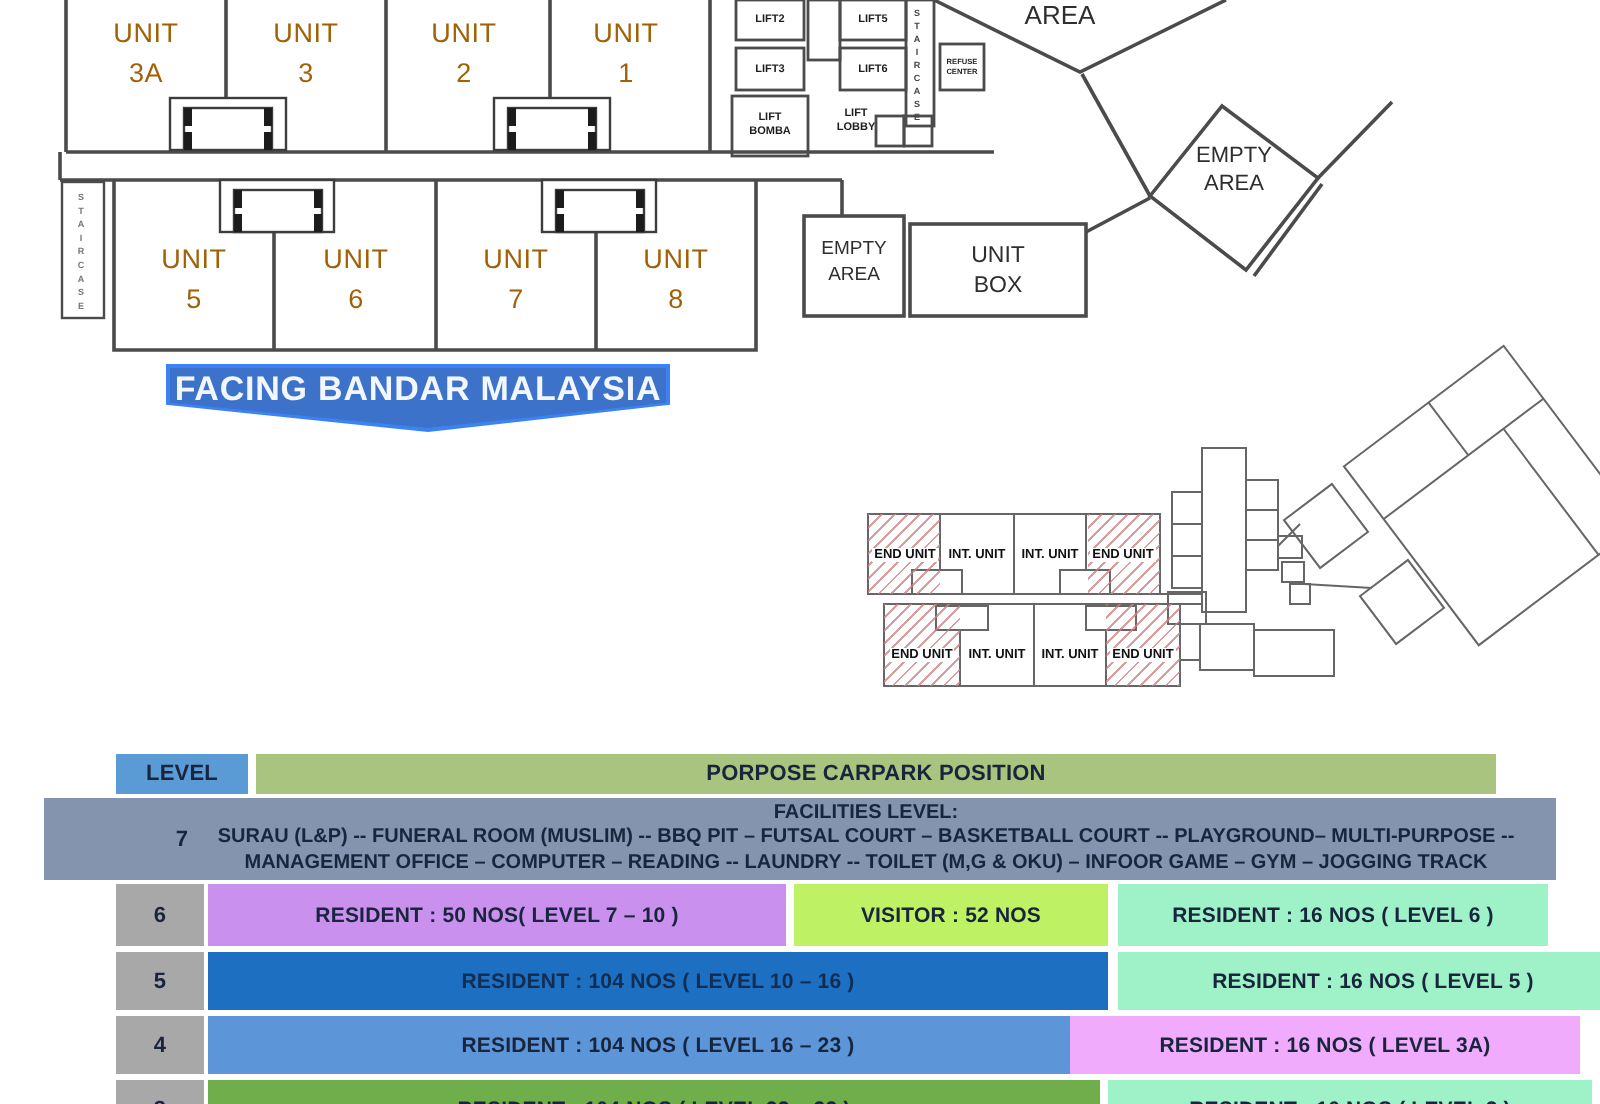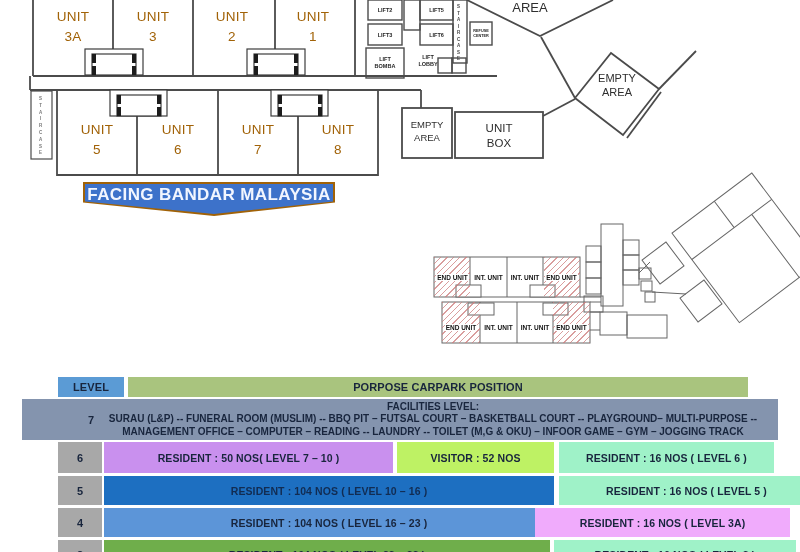--- a/index.html
+++ b/index.html
@@ -10,21 +10,21 @@
   .unit-lbl{font-size:13.5px;line-height:20px;color:#a16207;letter-spacing:.3px;}
   .plan-small{font-weight:bold;color:#1e1e1e;}
   .vtext{writing-mode:vertical-rl;text-orientation:upright;font-weight:bold;color:#555;}
   .hatch{position:absolute;background:repeating-linear-gradient(135deg,
         rgba(205,125,125,.75) 0px, rgba(205,125,125,.75) 1px,
         rgba(255,255,255,0) 1px, rgba(255,255,255,0) 4.5px);}
   .ov-lbl{font-size:6.5px;font-weight:bold;color:#111;}
   .ov-lbl span{background:#fff;padding:0 1px;}
   
   .banner-outer{position:absolute;left:83px;top:182px;width:252px;height:34px;
-        background:#a16207;clip-path:polygon(0 0,100% 0,100% 60%,52% 100%,0 60%);}
+        background:#3b82f6;clip-path:polygon(0 0,100% 0,100% 60%,52% 100%,0 60%);}
   .banner-inner{position:absolute;left:2px;top:2px;width:248px;height:30px;
         background:#3d72ca;clip-path:polygon(0 0,100% 0,100% 58%,52% 100%,0 58%);}
   .banner-text{position:absolute;left:0;top:3px;width:100%;text-align:center;
         color:#f2f6ff;font-weight:bold;font-size:17px;letter-spacing:.4px;}
   
   .tc{position:absolute;display:flex;align-items:center;justify-content:center;
       font-weight:bold;color:#18253d;font-size:10.5px;letter-spacing:.1px;text-align:center;margin-left:36px;}
   .row7-lines{line-height:12.5px;font-size:10px;width:100%;}
 </style>
 </head>

